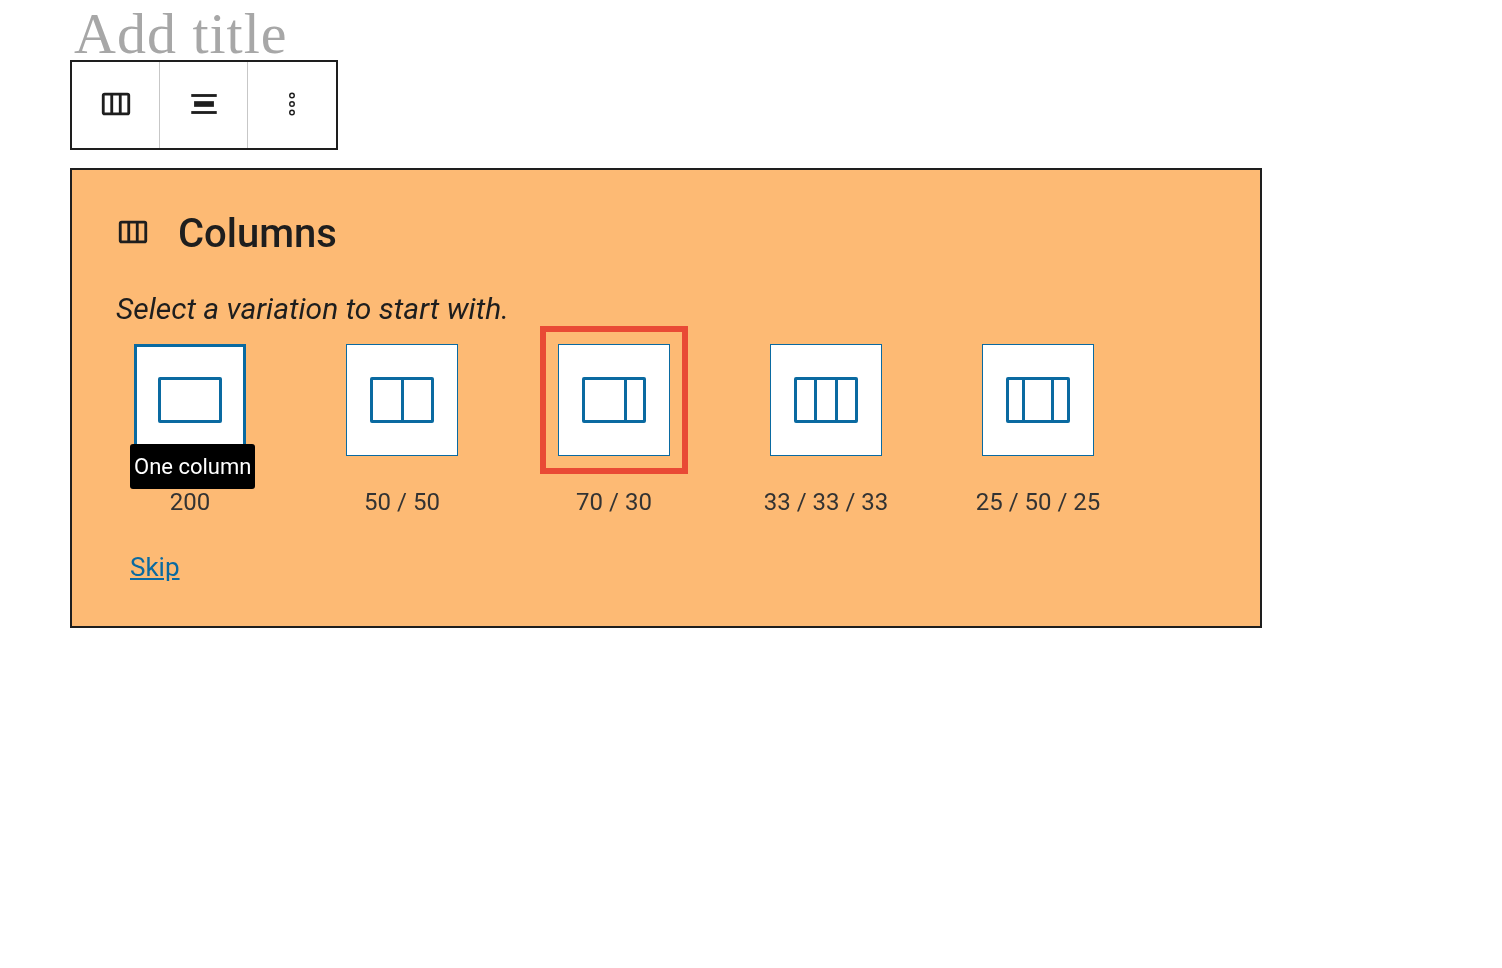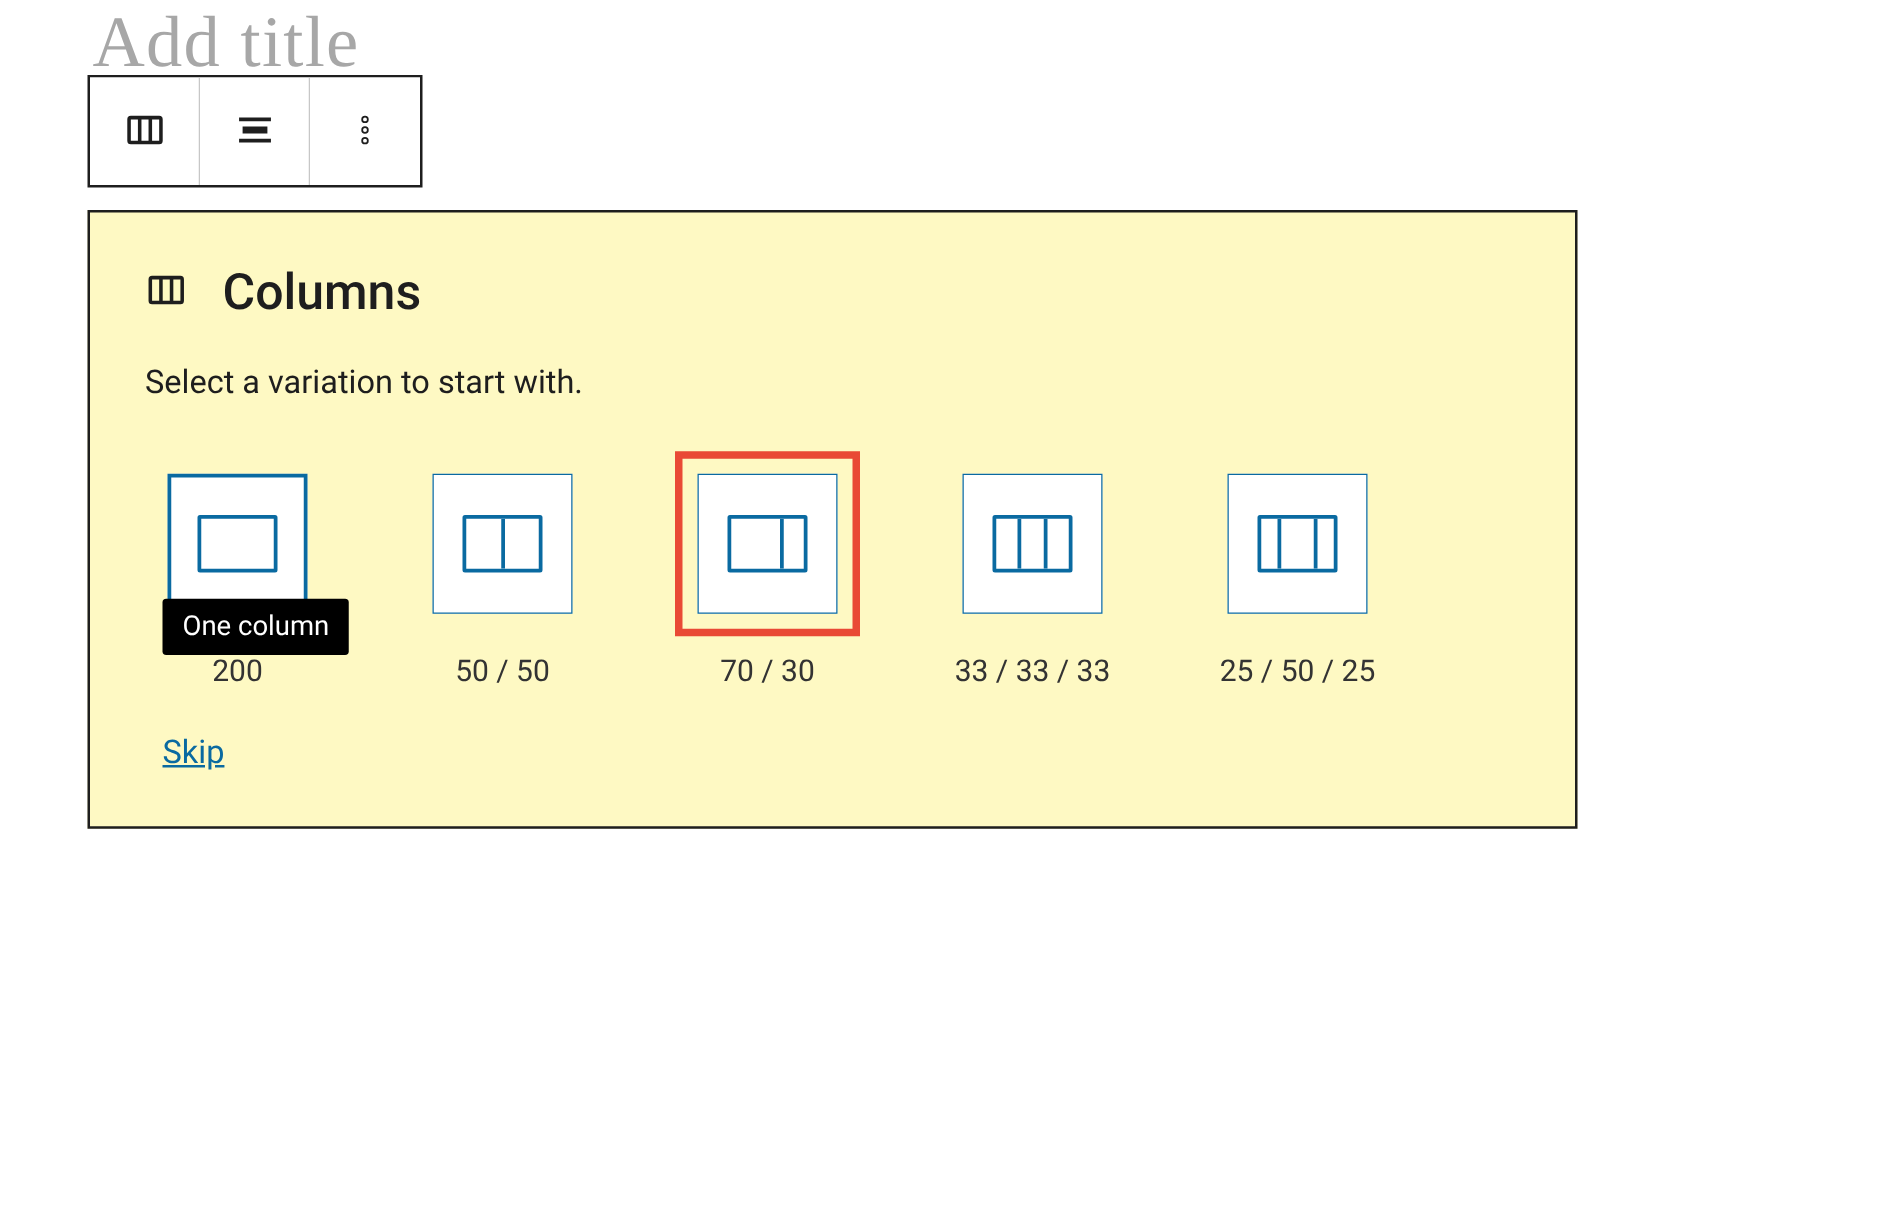--- a/index.html
+++ b/index.html
@@ -59,37 +59,37 @@
   .block-toolbar button:last-child{border-right:none;}
   .block-toolbar svg{stroke:var(--text);fill:none;}
 
   
   .panel{
     position:absolute;
     left:70px;
     top:168px;
     width:1192px;
     border:2px solid var(--text);
-    background:#fef9c3;
+    background:#fdba74;
     padding:40px 44px 44px 44px;
   }
   .panel-header{
     display:flex;
     align-items:center;
     gap:28px;
     margin-bottom:34px;
   }
   .panel-header svg{stroke:var(--text);}
   .panel-title{
     font-size:40px;
     font-weight:500;
   }
   .panel-instruction{
-    font-size:26px;
-    margin-bottom:40px;
+    font-size:30px;
+    font-style:italic;
   }
 
   .variations{
     display:flex;
     flex-wrap:wrap;
     gap:64px 64px;
     margin-bottom:36px;
   }
   .variation{
     display:flex;
@@ -140,21 +140,21 @@
   .col-icon span:last-child{border-right:none;}
 
   
   .tooltip{
     position:absolute;
     top:118px;
     left:14px;
     background:#000;
     color:#fff;
     font-size:22px;
-    padding:10px 16px;
+    padding:10px 4px;
     border-radius:3px;
     white-space:nowrap;
     z-index:5;
   }
 
   .skip-link{
     font-size:26px;
     color:var(--wp-blue);
     text-decoration:underline;
     cursor:pointer;

